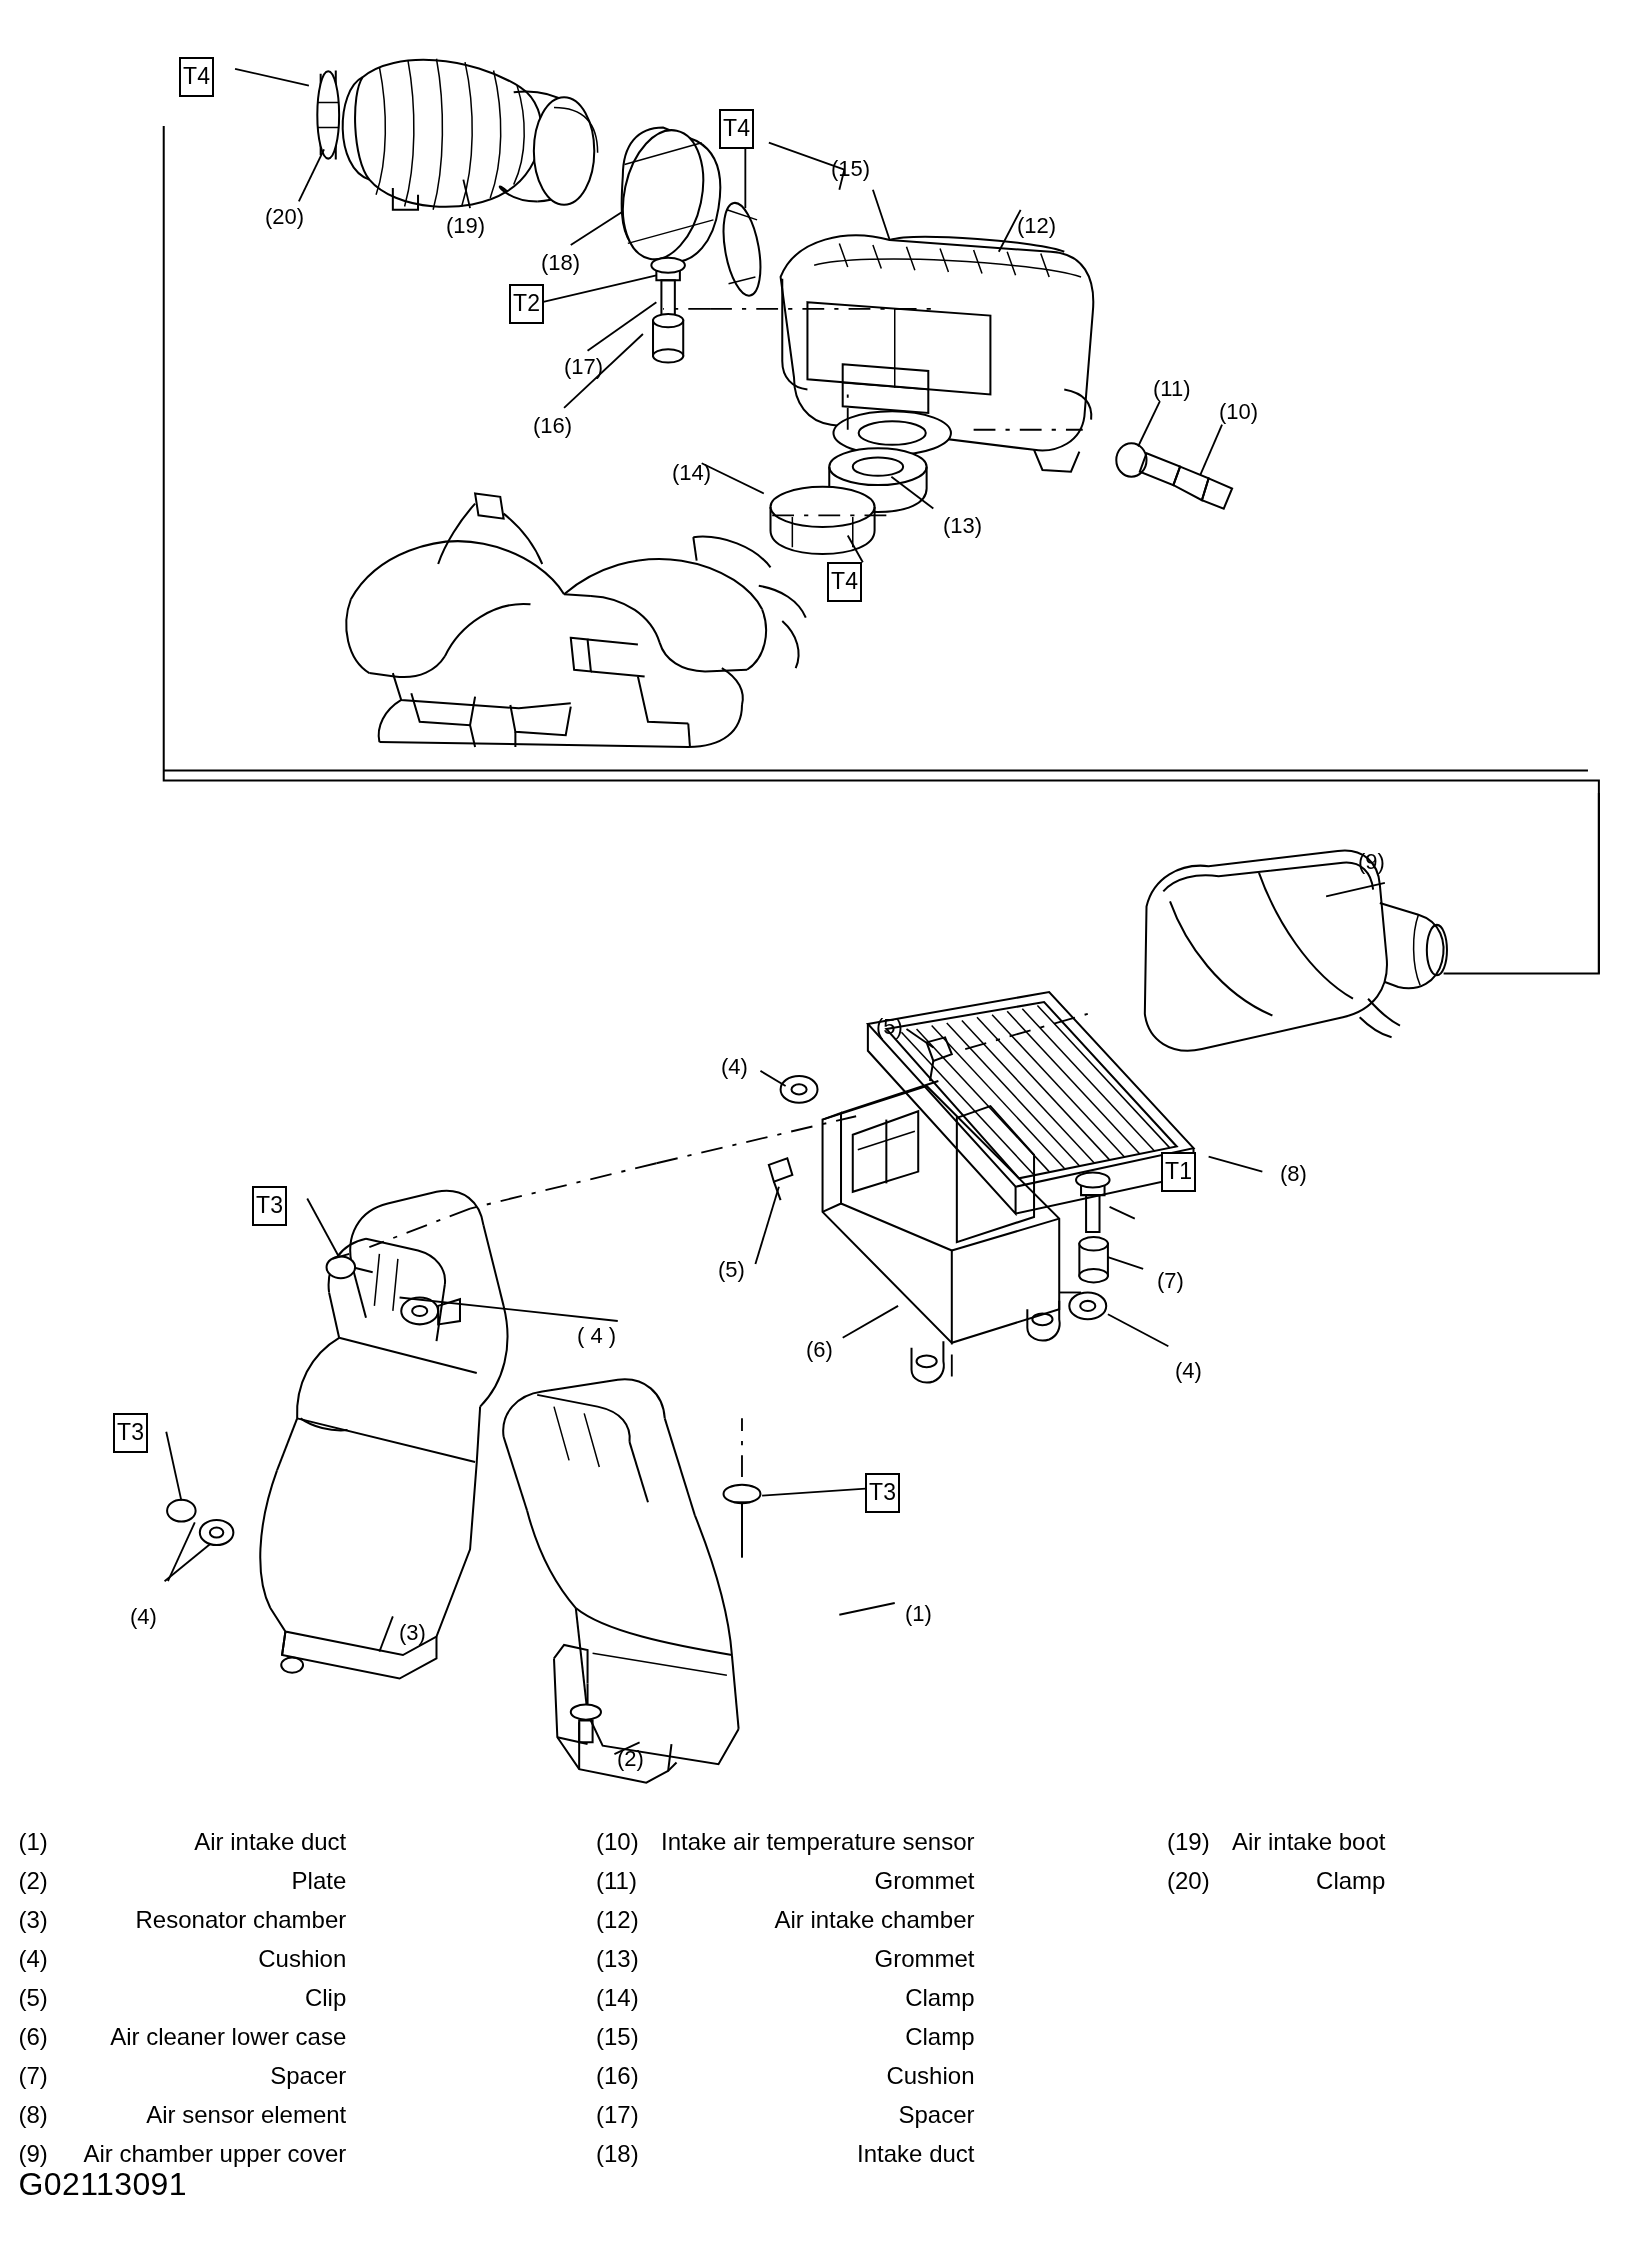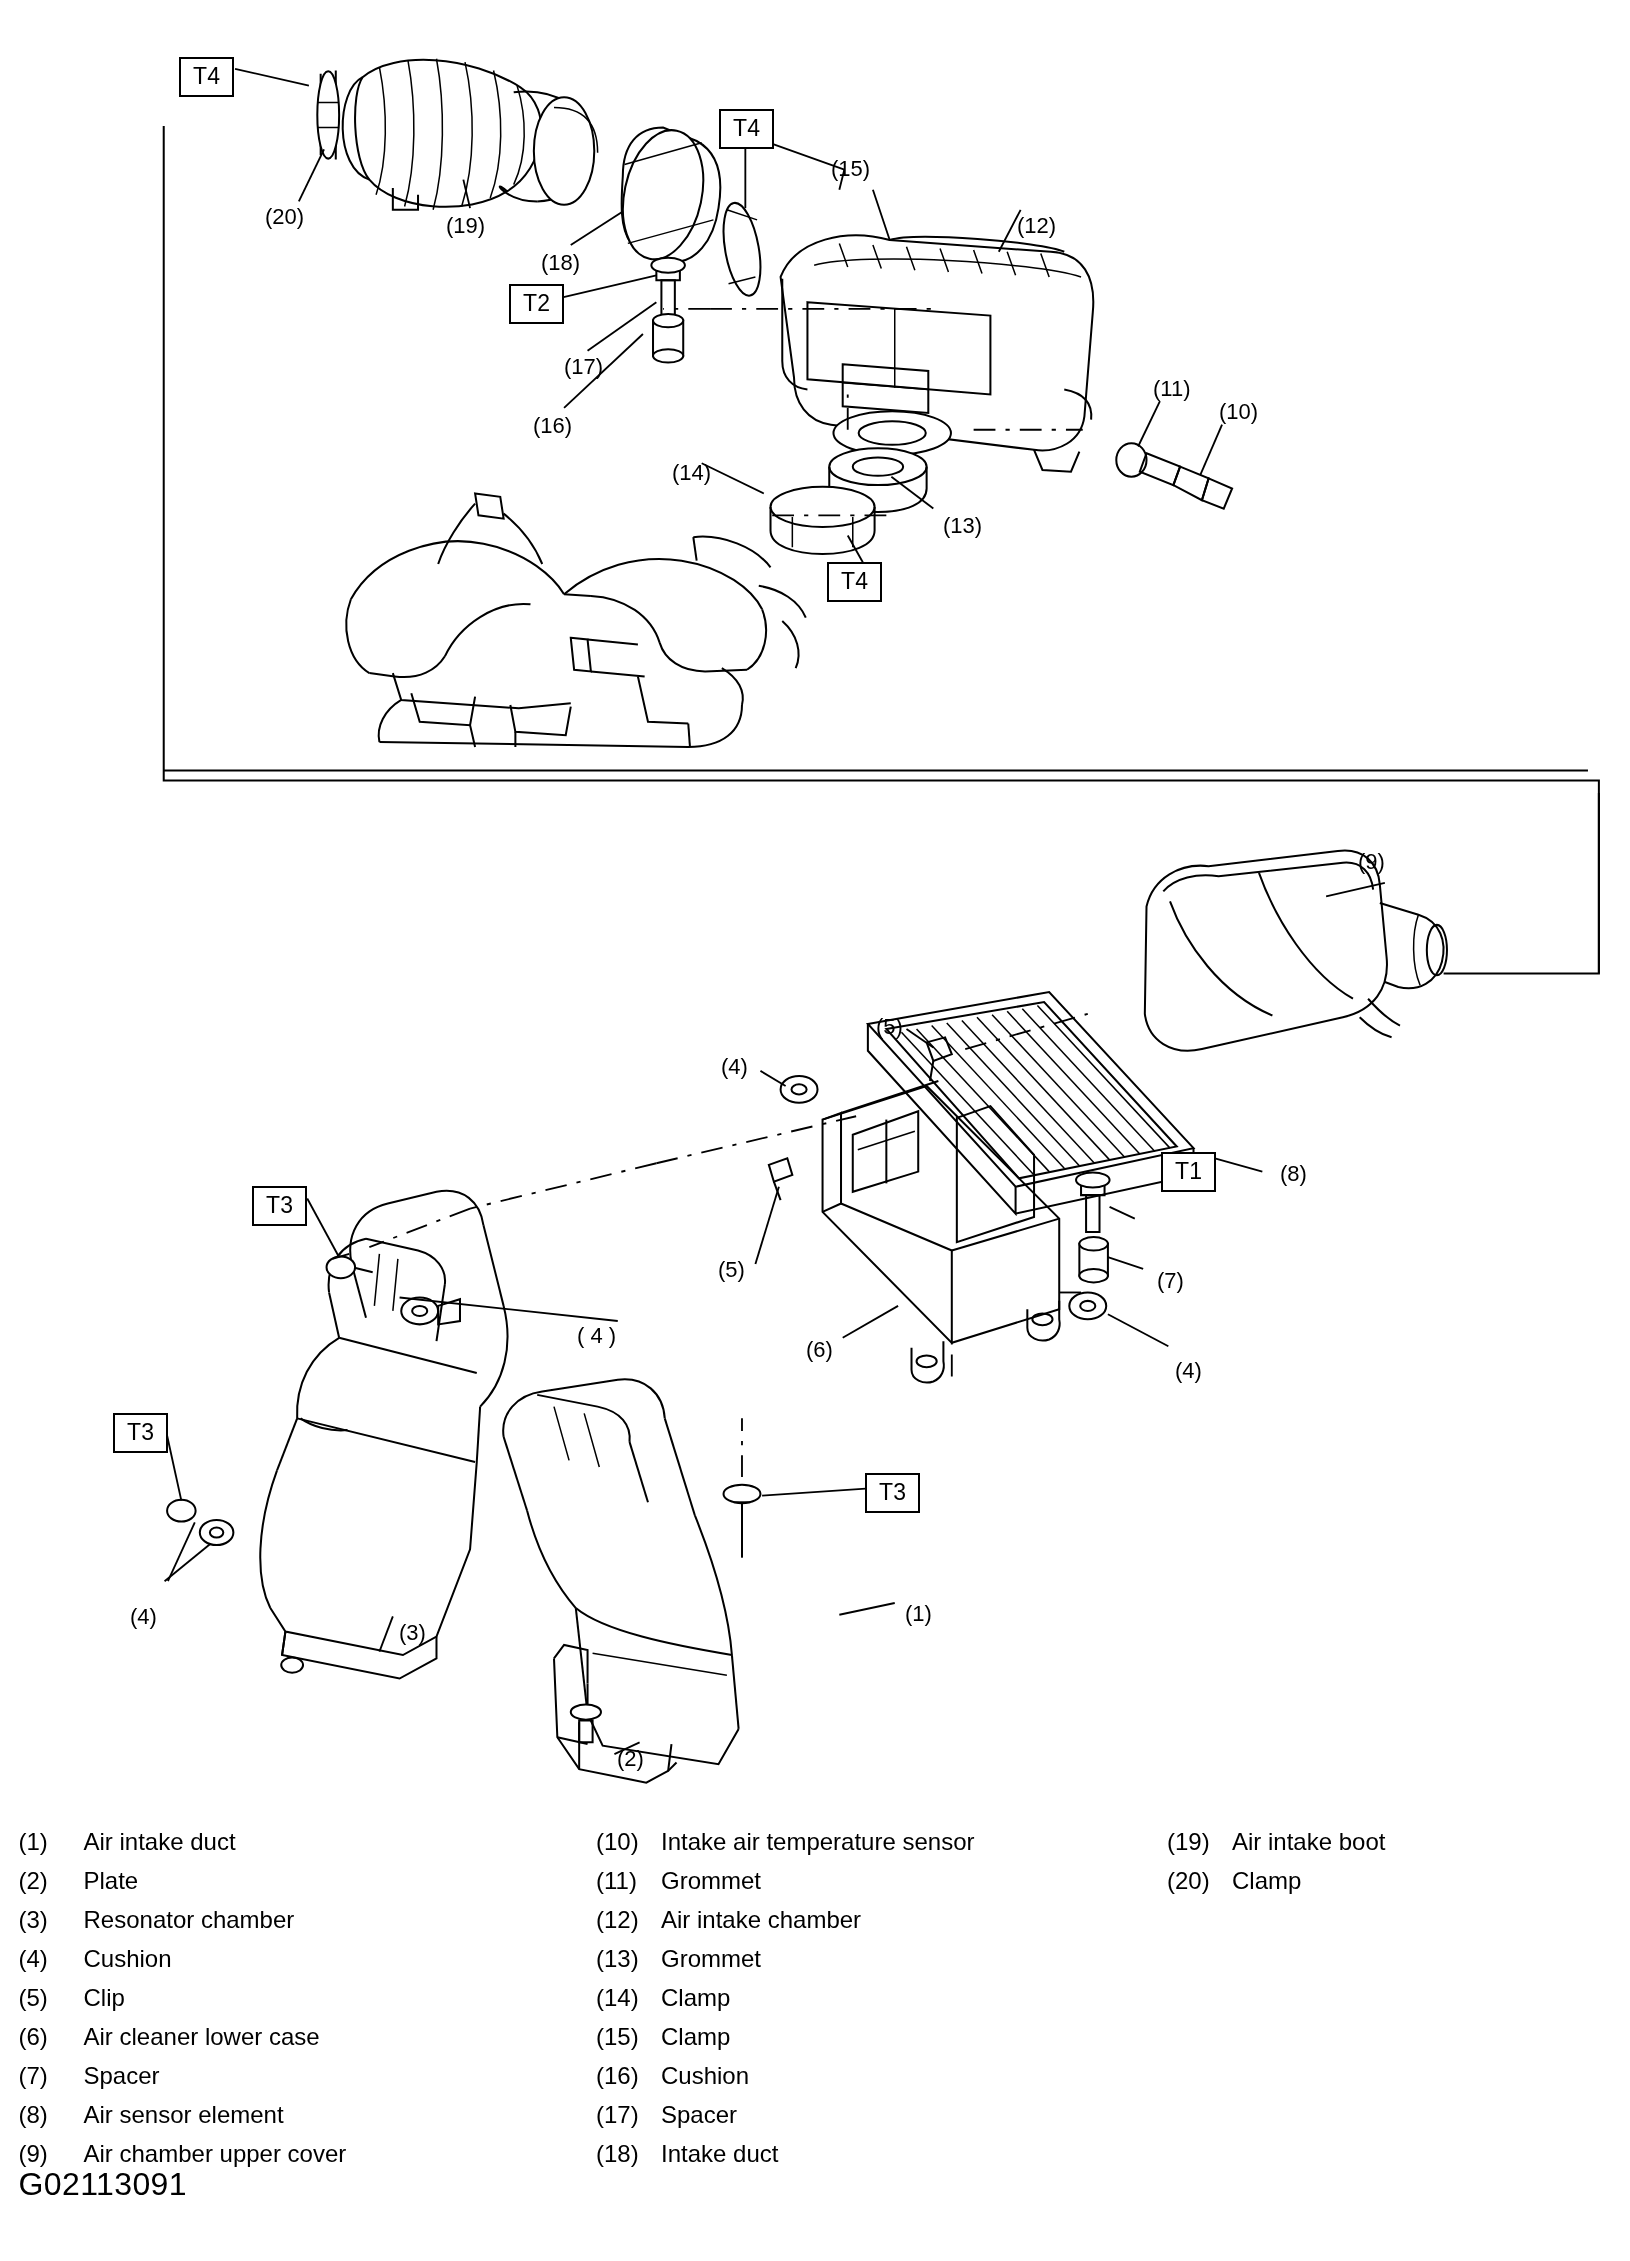--- a/index.html
+++ b/index.html
@@ -40,21 +40,21 @@
     line-height: 1;
     white-space: nowrap;
   }
   .tbox {
     position: absolute;
     border: 2.1px solid #000;
     background: #fff;
     font-size: 23px;
     text-align: center;
     padding: 5.9px 0 6.7px 0;
-    width: 55px;
+    width: 35px;
     box-sizing: border-box;
     line-height: 1;
   }
 
   #legend {
     position: absolute;
     left: 0;
     top: 1830px;
     width: 1630px;
     font-size: 24px;
@@ -70,21 +70,21 @@
     display: flex;
     height: 39px;
     align-items: flex-start;
     line-height: 1;
   }
   .legend-num {
     width: 65px;
     text-align: left;
     flex: 0 0 auto;
   }
-  .legend-label { flex: 1 1 auto; white-space: nowrap; }
+  .legend-label { flex: 1 1 auto; white-space: nowrap; text-align: right; }
 
   #figcode {
     position: absolute;
     left: 18.5px;
     top: 2166px;
     font-size: 32px;
     letter-spacing: 0.4px;
   }
 </style>
 </head>

